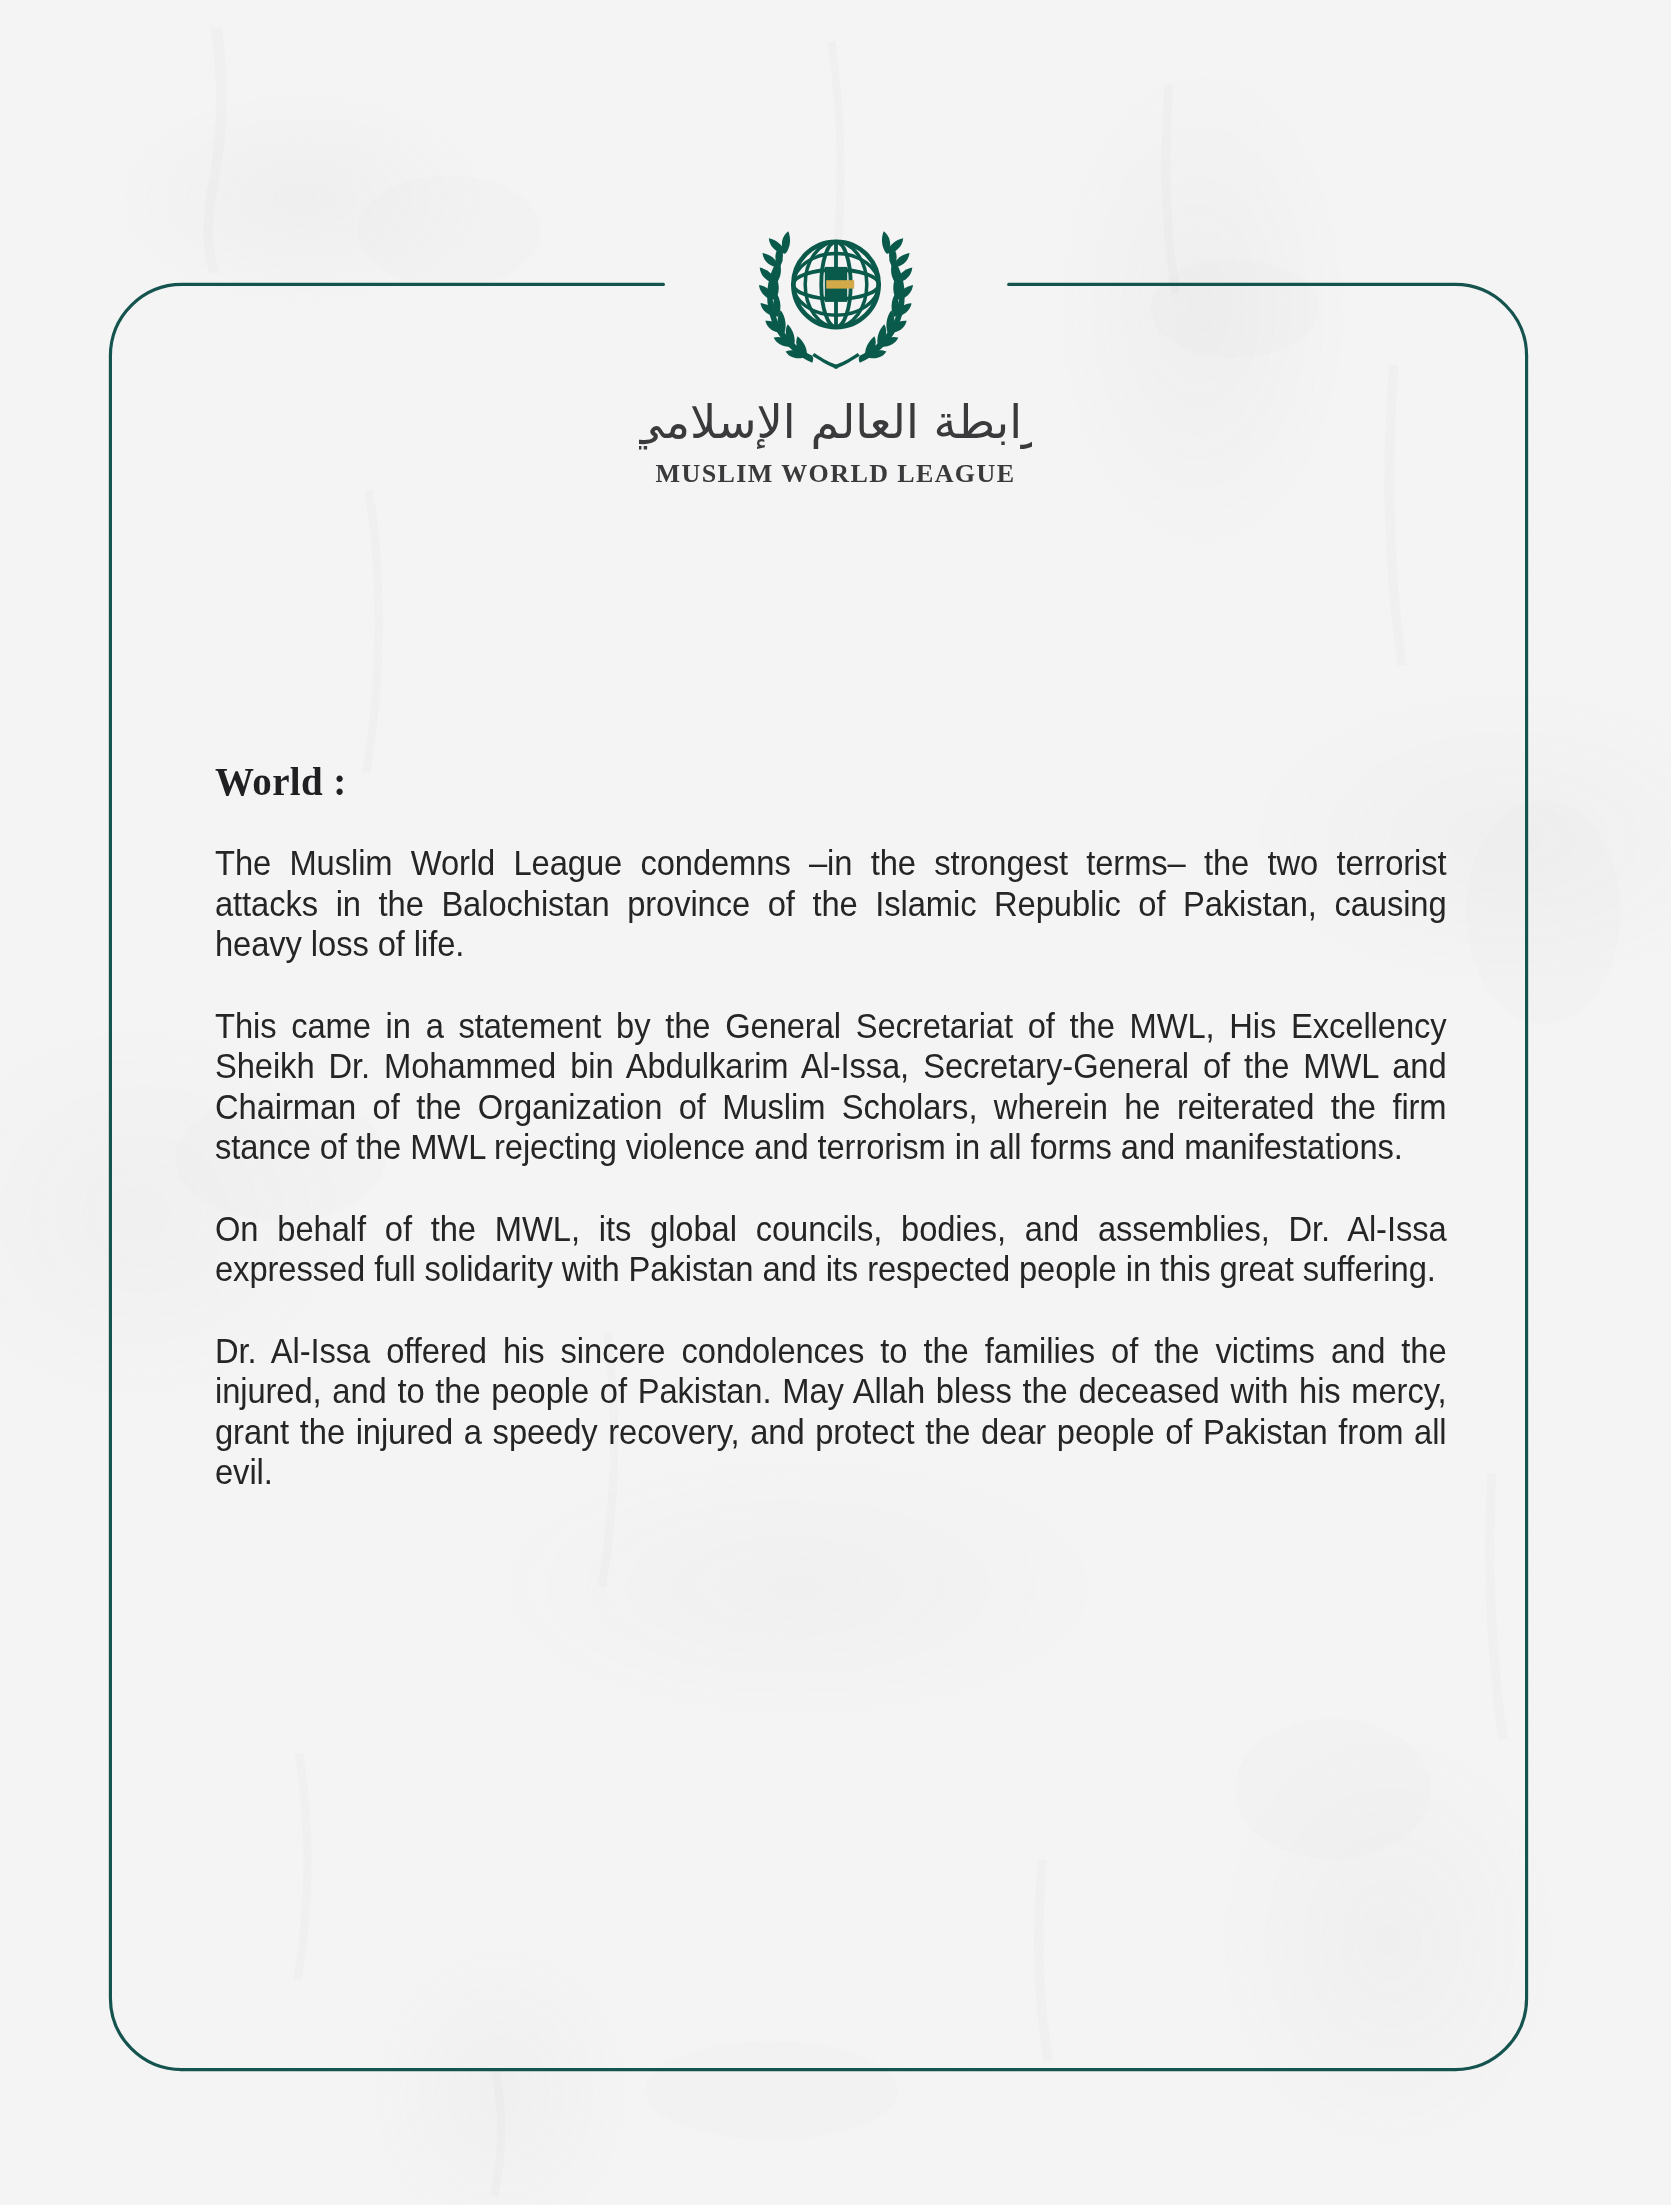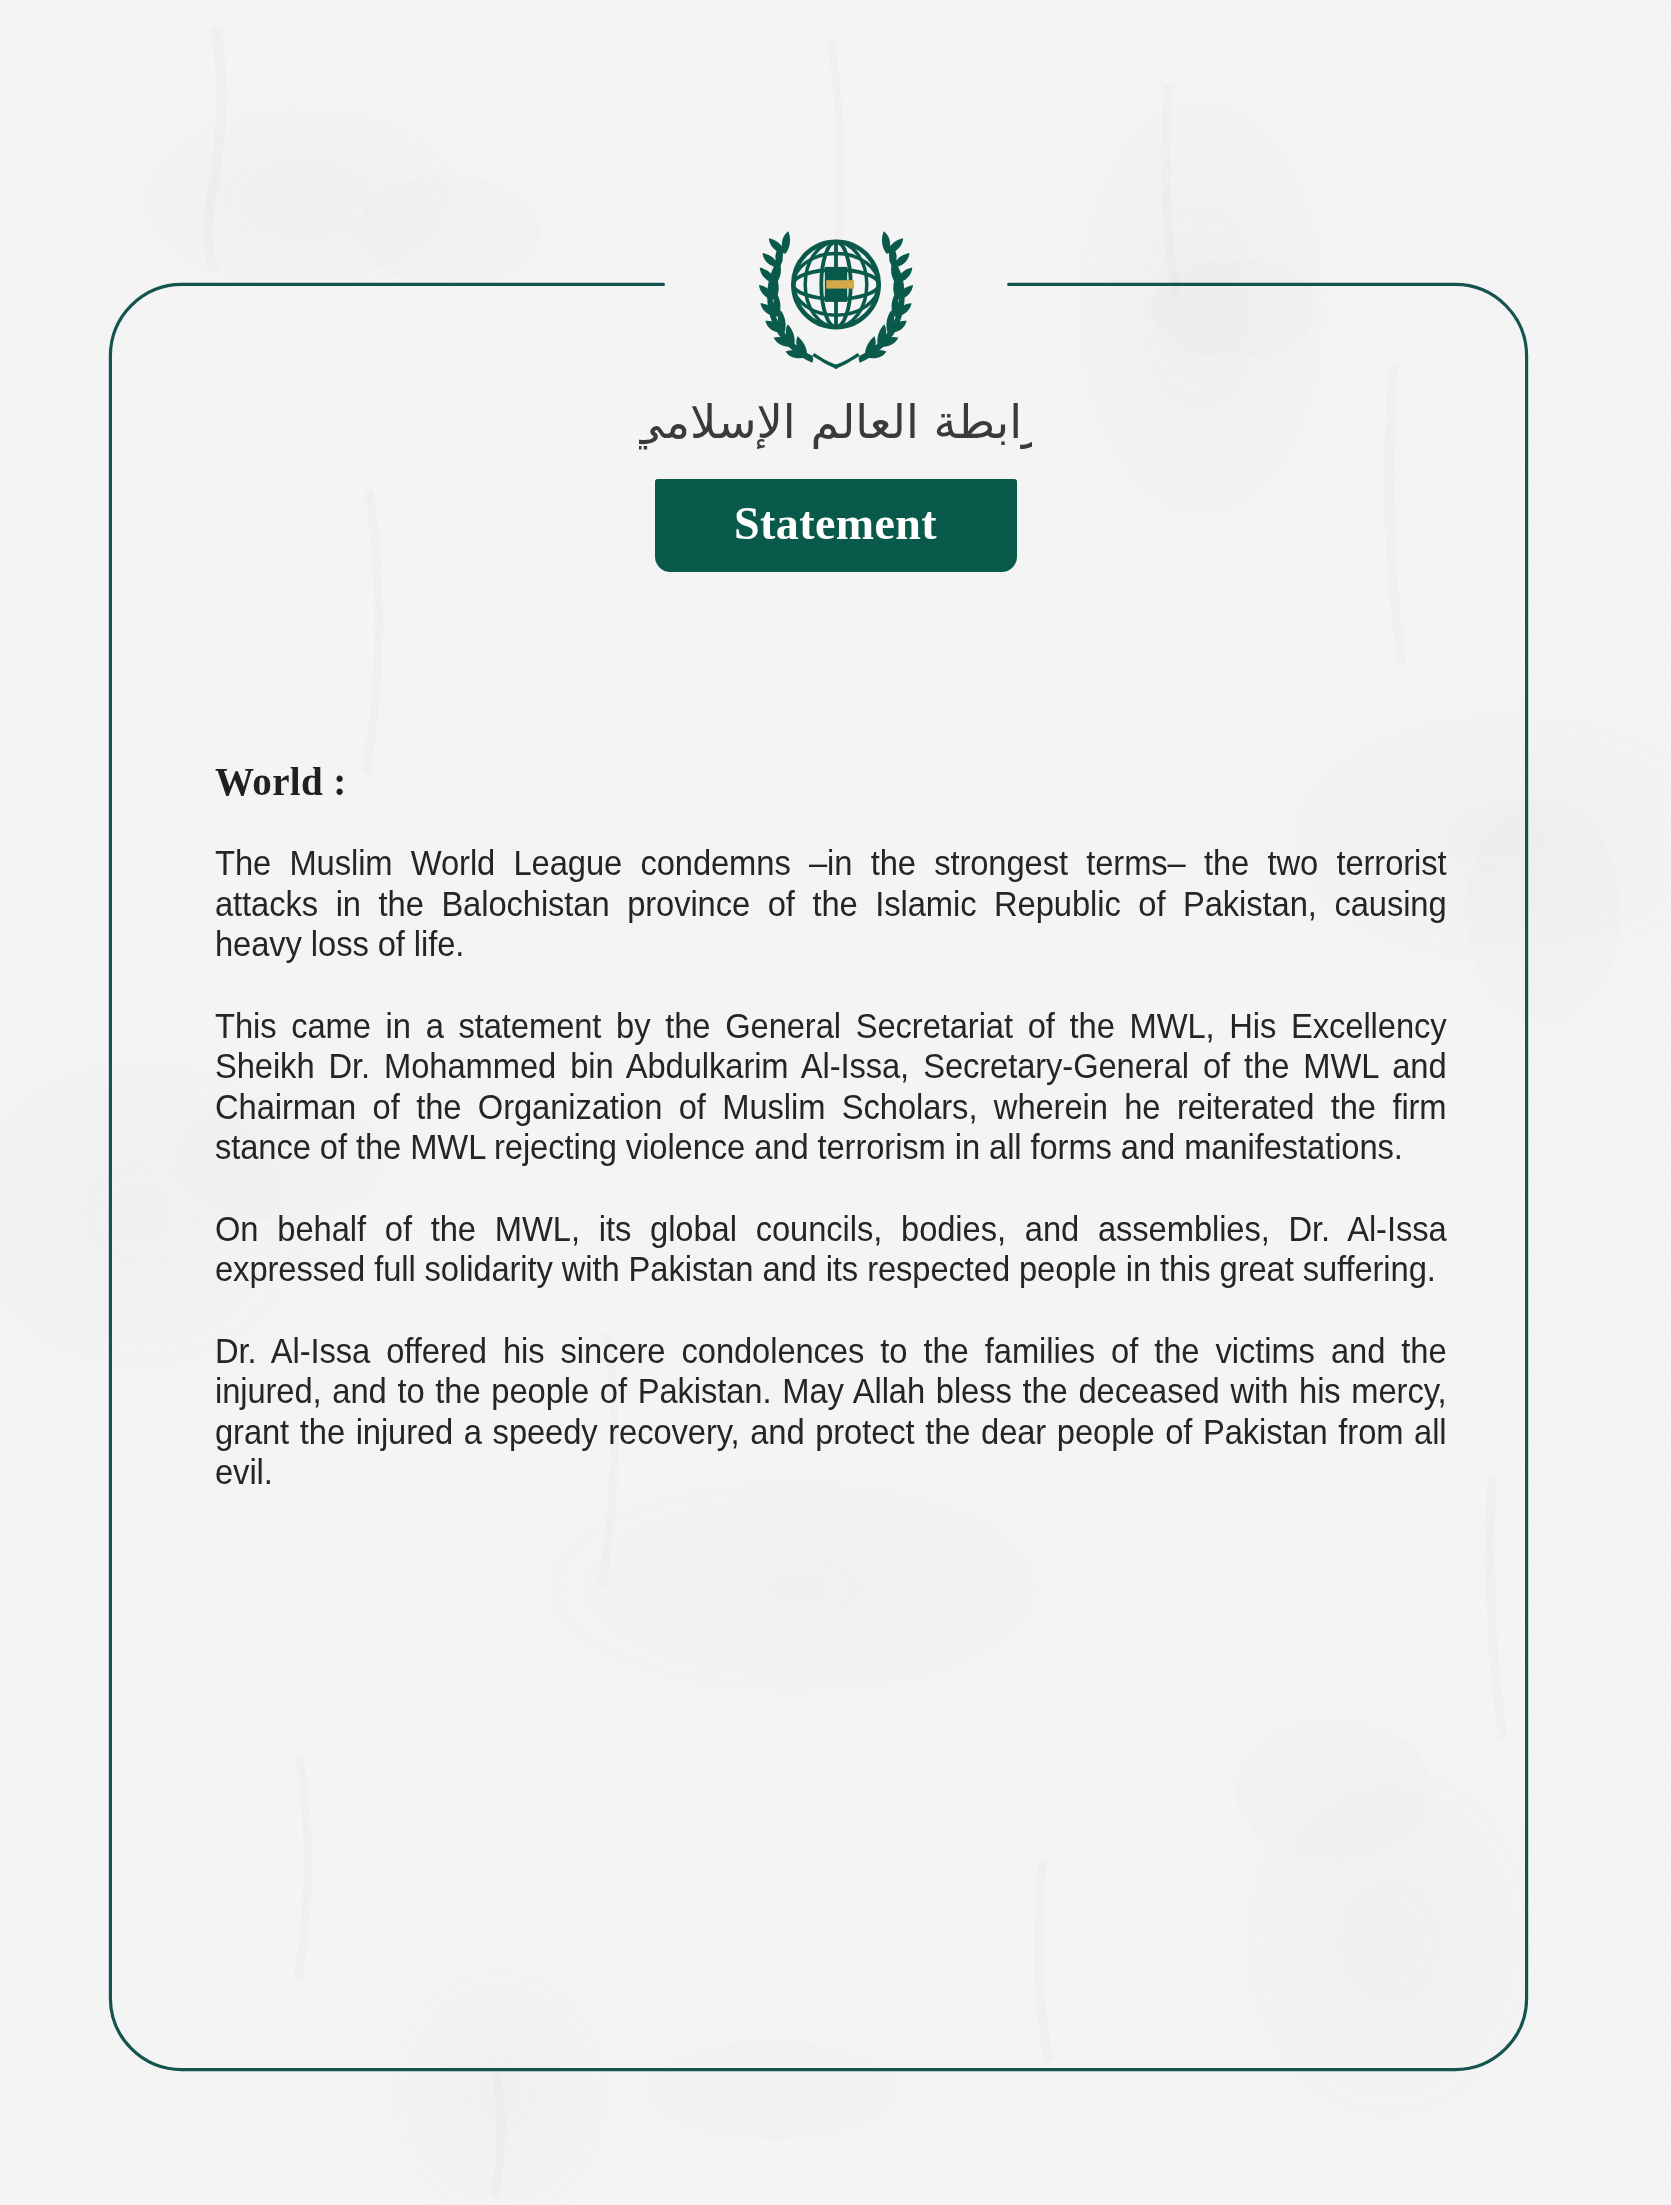--- a/index.html
+++ b/index.html
@@ -241,24 +241,22 @@
 
         <rect x="-16" y="-25" width="32" height="50" fill="#0a5a4b"></rect>
         <rect x="-14" y="-6" width="40" height="12" fill="#d4a94a"></rect>
       </g>
     </svg>
 
     <svg class="wordmark-ar" viewBox="0 0 560 108">
       <text x="280" y="82" text-anchor="middle" font-family="'DejaVu Sans', sans-serif" font-size="66" fill="#3a3a3c" direction="rtl">رابطة العالم الإسلامي</text>
     </svg>
 
-
-    <div class="badge">
-      <span class="badge-label">Statement</span>
-    </div>
+    <div class="wordmark-en">MUSLIM WORLD LEAGUE</div>
+
   </div>
 
   <div class="content">
     <div class="city-heading">World :</div>
     <p class="para">The Muslim World League condemns –in the strongest terms– the two terrorist attacks in the Balochistan province of the Islamic Republic of Pakistan, causing heavy loss of life.</p>
     <p class="para">This came in a statement by the General Secretariat of the MWL, His Excellency Sheikh Dr. Mohammed bin Abdulkarim Al-Issa, Secretary-General of the MWL and Chairman of the Organization of Muslim Scholars, wherein he reiterated the firm stance of the MWL rejecting violence and terrorism in all forms and manifestations.</p>
     <p class="para">On behalf of the MWL, its global councils, bodies, and assemblies, Dr. Al-Issa expressed full solidarity with Pakistan and its respected people in this great suffering.</p>
     <p class="para p-last">Dr. Al-Issa offered his sincere condolences to the families of the victims and the injured, and to the people of Pakistan. May Allah bless the deceased with his mercy, grant the injured a speedy recovery, and protect the dear people of Pakistan from all evil.</p>
   </div>
 

